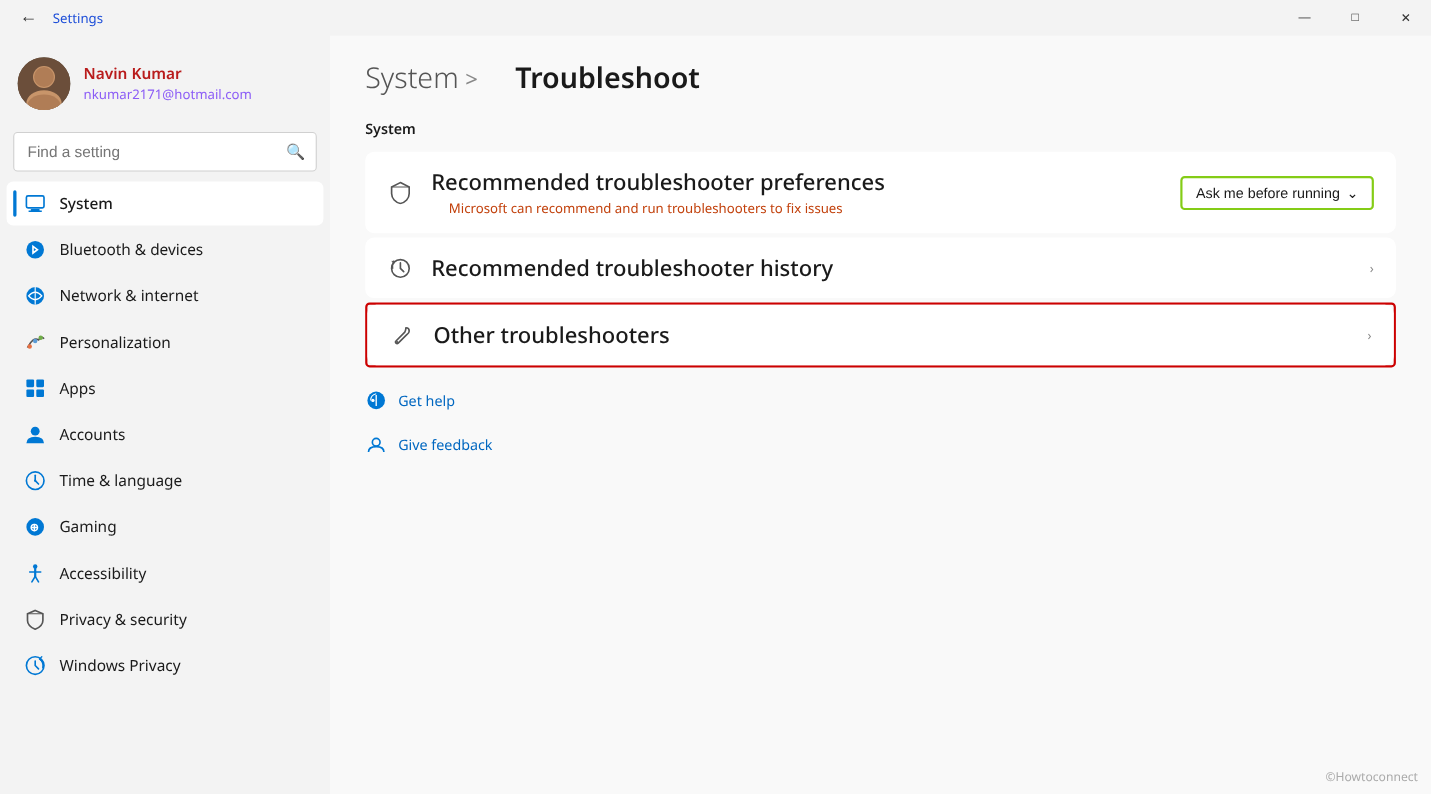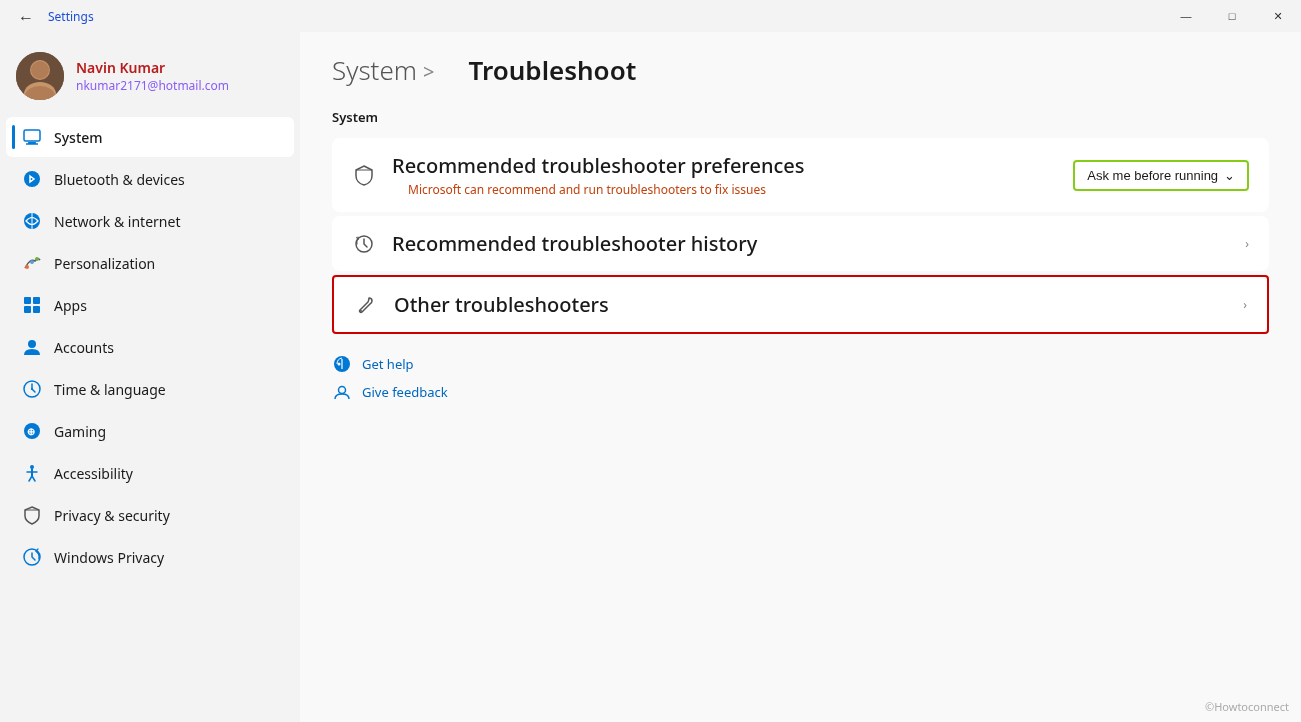--- a/index.html
+++ b/index.html
@@ -245,21 +245,21 @@
       margin-bottom: 4px;
     }
     .highlighted-row .card-row {
       border-bottom: none;
     }
 
     .help-section {
       margin-top: 20px;
       display: flex;
       flex-direction: column;
-      gap: 8px;
+      gap: 20px;
     }
     .help-link {
       display: flex;
       align-items: center;
       gap: 10px;
       font-size: 13px;
       color: #0067c0;
       cursor: pointer;
       text-decoration: none;
     }
@@ -320,20 +320,24 @@
           <circle cx="24" cy="18" r="9" fill="#b07d56"></circle>
           <ellipse cx="24" cy="44" rx="15" ry="10" fill="#b07d56"></ellipse>
         </svg>
       </div>
       <div class="user-info">
         <span class="user-name">Navin Kumar</span>
         <span class="user-email">nkumar2171@hotmail.com</span>
       </div>
     </div>
 
+    <div class="search-box">
+      <input class="search-input" type="text" placeholder="Find a setting" style="">
+      <span class="search-icon">🔍</span>
+    </div>
 
     <div class="nav-item active">
       <div class="nav-icon">
         <svg width="20" height="20" viewBox="0 0 20 20" fill="none">
           <rect x="2" y="3" width="16" height="11" rx="1.5" stroke="#0078d4" stroke-width="1.5" fill="none"></rect>
           <rect x="6" y="15" width="8" height="2" rx="0.5" fill="#0078d4"></rect>
           <line x1="4" y1="17" x2="16" y2="17" stroke="#0078d4" stroke-width="1.5"></line>
         </svg>
       </div>
       <span>System</span>

